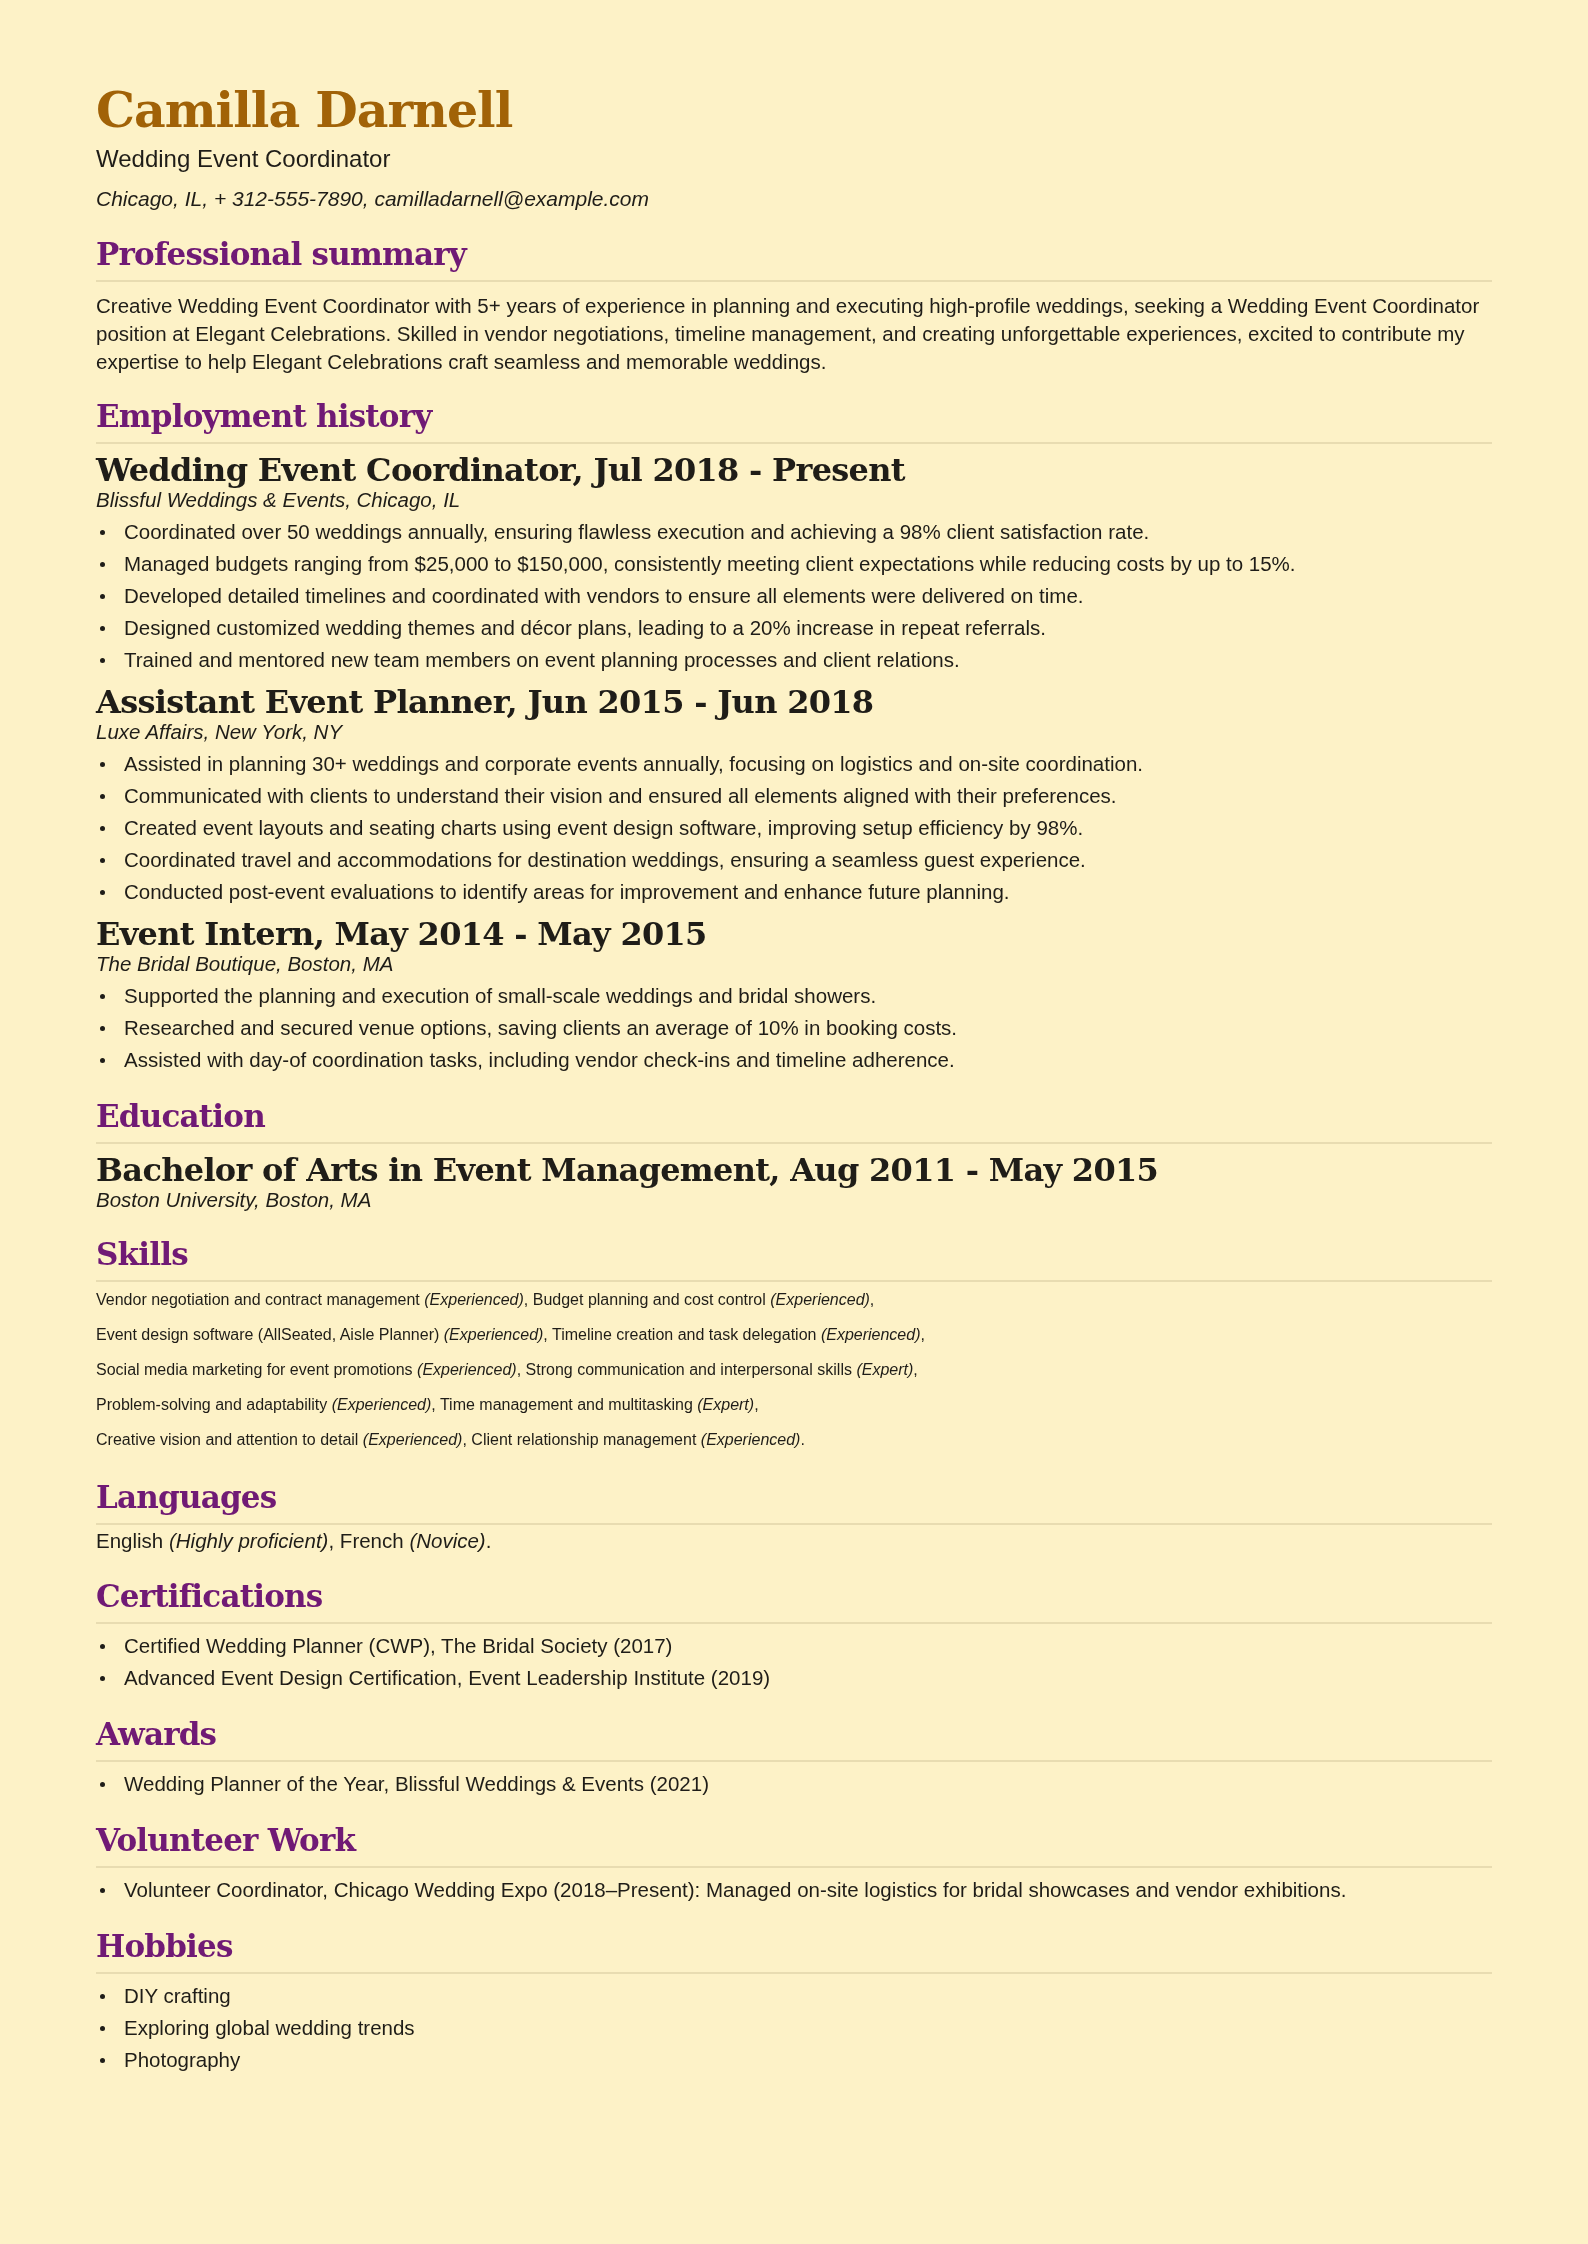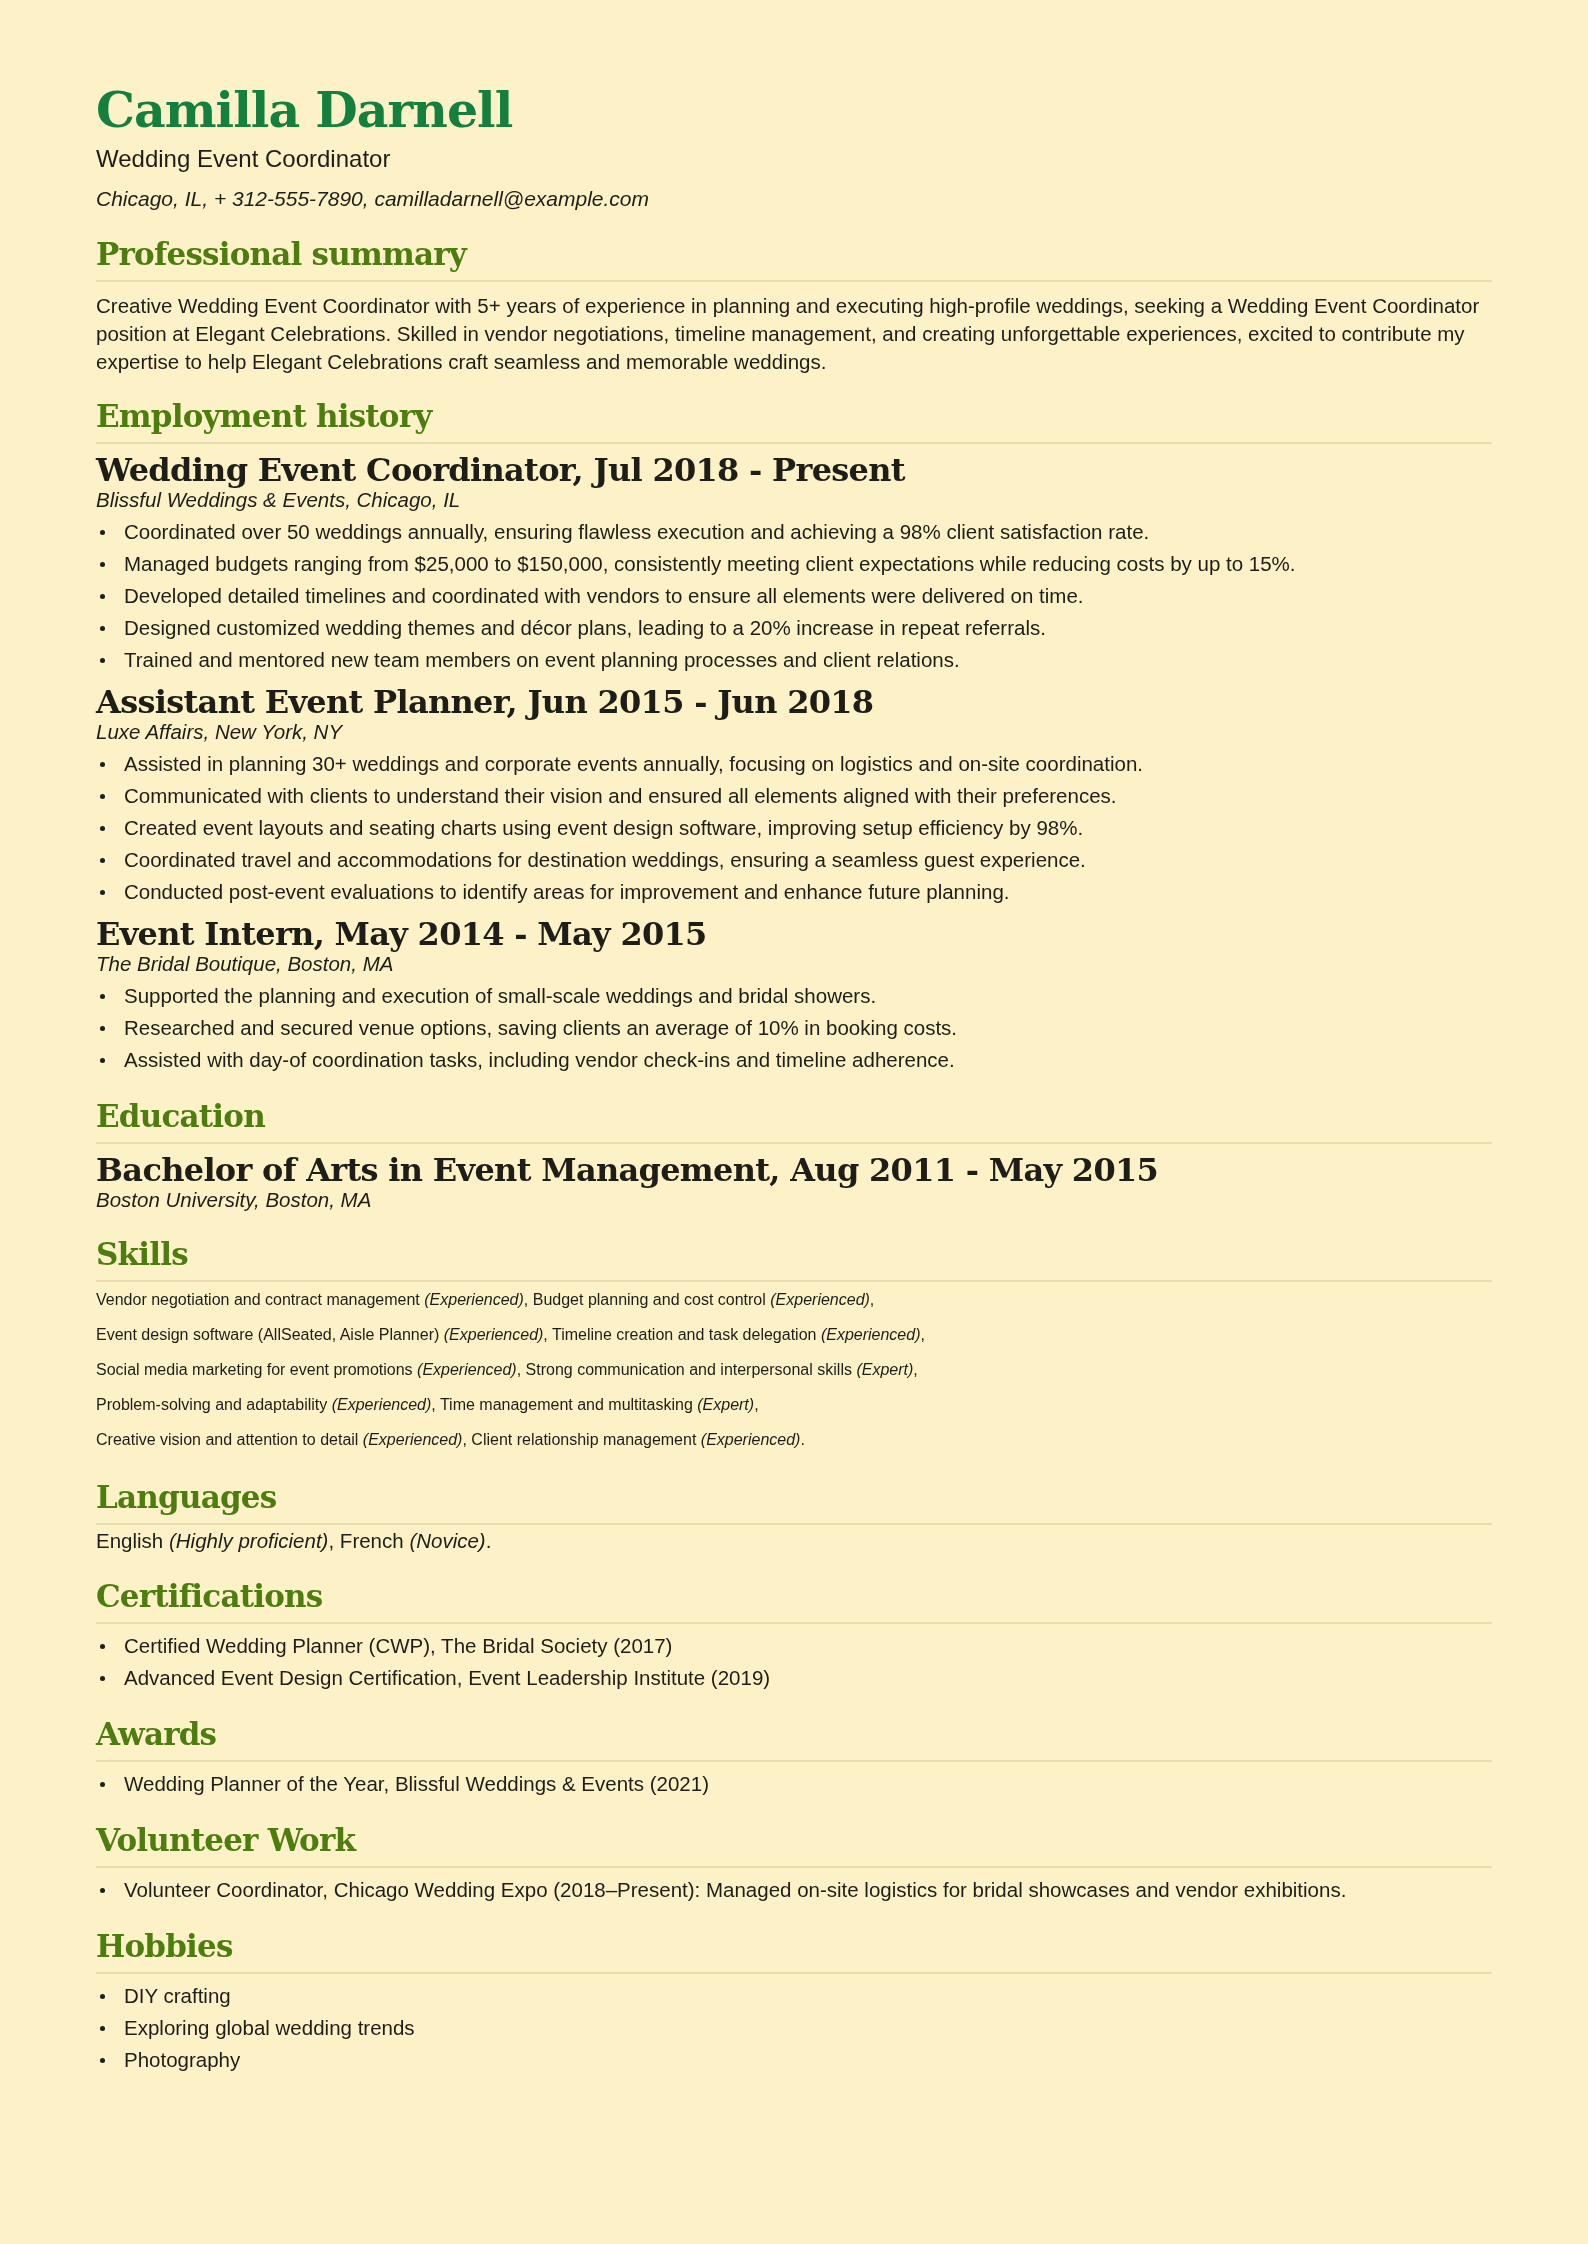--- a/index.html
+++ b/index.html
@@ -16,21 +16,21 @@
     padding: 78px 96px 0 96px;
     width: 1396px;
   }
   .name {
     font-family: "DejaVu Serif", "Liberation Serif", serif;
     font-weight: bold;
     font-size: 49px;
     letter-spacing: -1px;
     line-height: 64px;
     margin: 0;
-    color: #15803d;
+    color: #a16207;
   }
   .subtitle {
     font-size: 24px;
     line-height: 30px;
     margin-top: 2px;
   }
   .contact {
     font-size: 21px;
     line-height: 30px;
     font-style: italic;
@@ -39,21 +39,21 @@
   .section { margin-top: 18px; }
   .section-title {
     font-family: "DejaVu Serif", "Liberation Serif", serif;
     font-weight: bold;
     font-size: 31px;
     letter-spacing: -0.8px;
     line-height: 44px;
     margin: 0;
     padding-bottom: 4px;
     border-bottom: 2px solid #e8dcb1;
-    color: #4d7c0f;
+    color: #701a75;
   }
   .paragraph {
     font-size: 20.5px;
     line-height: 28px;
     margin-top: 10px;
   }
   .job { margin-top: 10px; }
   .job-title {
     font-family: "DejaVu Serif", "Liberation Serif", serif;
     font-weight: bold;

